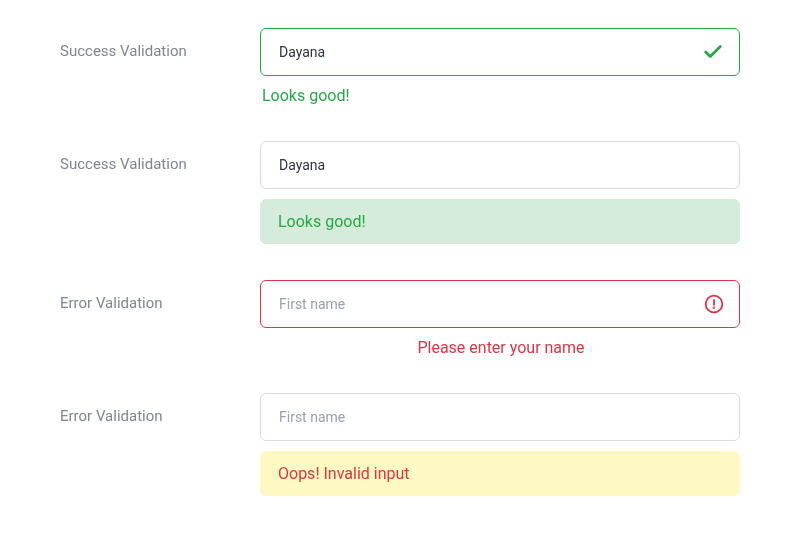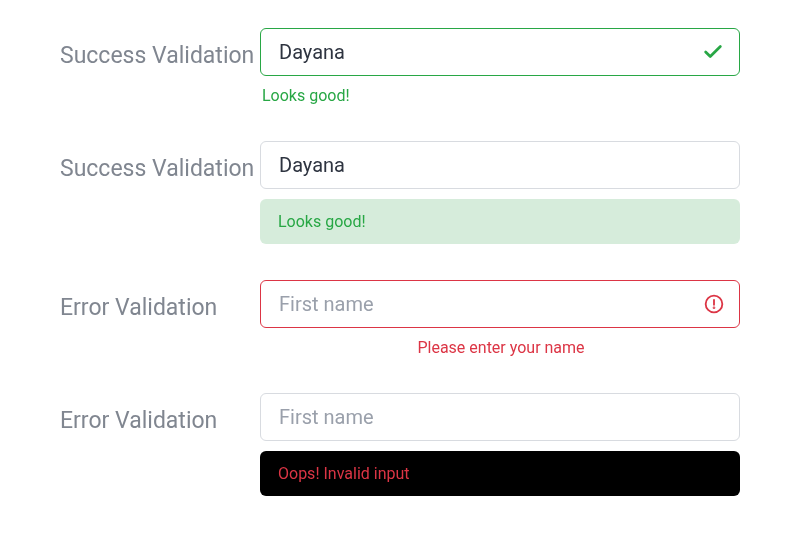--- a/index.html
+++ b/index.html
@@ -12,37 +12,37 @@
     }
     .form-row {
       display: flex;
       align-items: flex-start;
       margin-bottom: 36px;
     }
     .form-label {
       width: 200px;
       flex-shrink: 0;
       color: #808690;
-      font-size: 23px;
+      font-size: 15px;
       padding-top: 14px;
     }
     .form-field {
       flex: 1;
     }
     .input-wrap {
       position: relative;
       width: 100%;
     }
     .input {
       width: 100%;
       height: 48px;
       border: 1px solid #d8dbe0;
       border-radius: 6px;
       padding: 0 48px 0 18px;
-      font-size: 20px;
+      font-size: 14px;
       color: #2e3440;
       background: #ffffff;
       outline: none;
       font-family: inherit;
     }
     .input::placeholder {
       color: #9aa0ab;
     }
     .input.success-border {
       border-color: #28a745;
@@ -70,21 +70,21 @@
       font-size: 16px;
       margin-top: 10px;
       padding: 13px 18px;
       border-radius: 6px;
     }
     .feedback-box.success {
       background: #d6ecdb;
       color: #28a745;
     }
     .feedback-box.error {
-      background: #000000;
+      background: #fef9c3;
       color: #dc3545;
     }
     .form-row.tight { margin-bottom: 30px; }
   </style>
 </head>
 <body>
 
 <div class="form-row">
   <div class="form-label">Success Validation</div>
   <div class="form-field">

